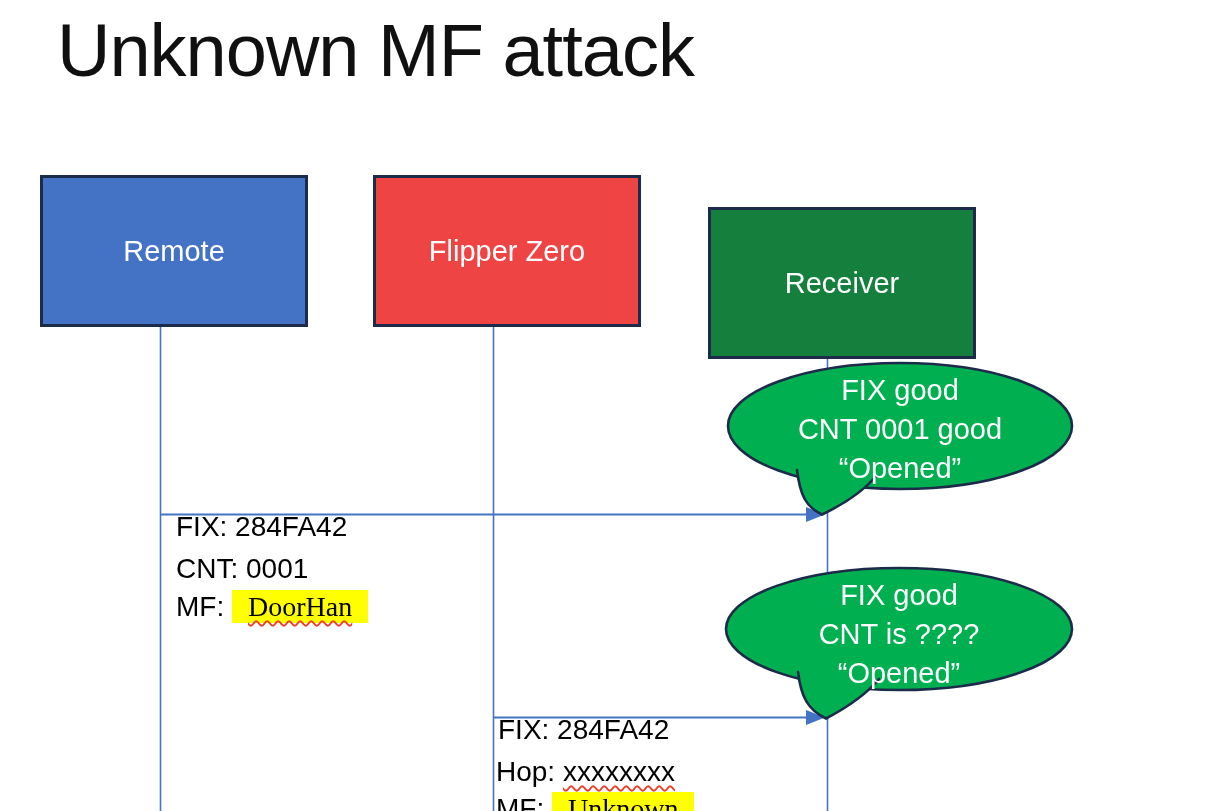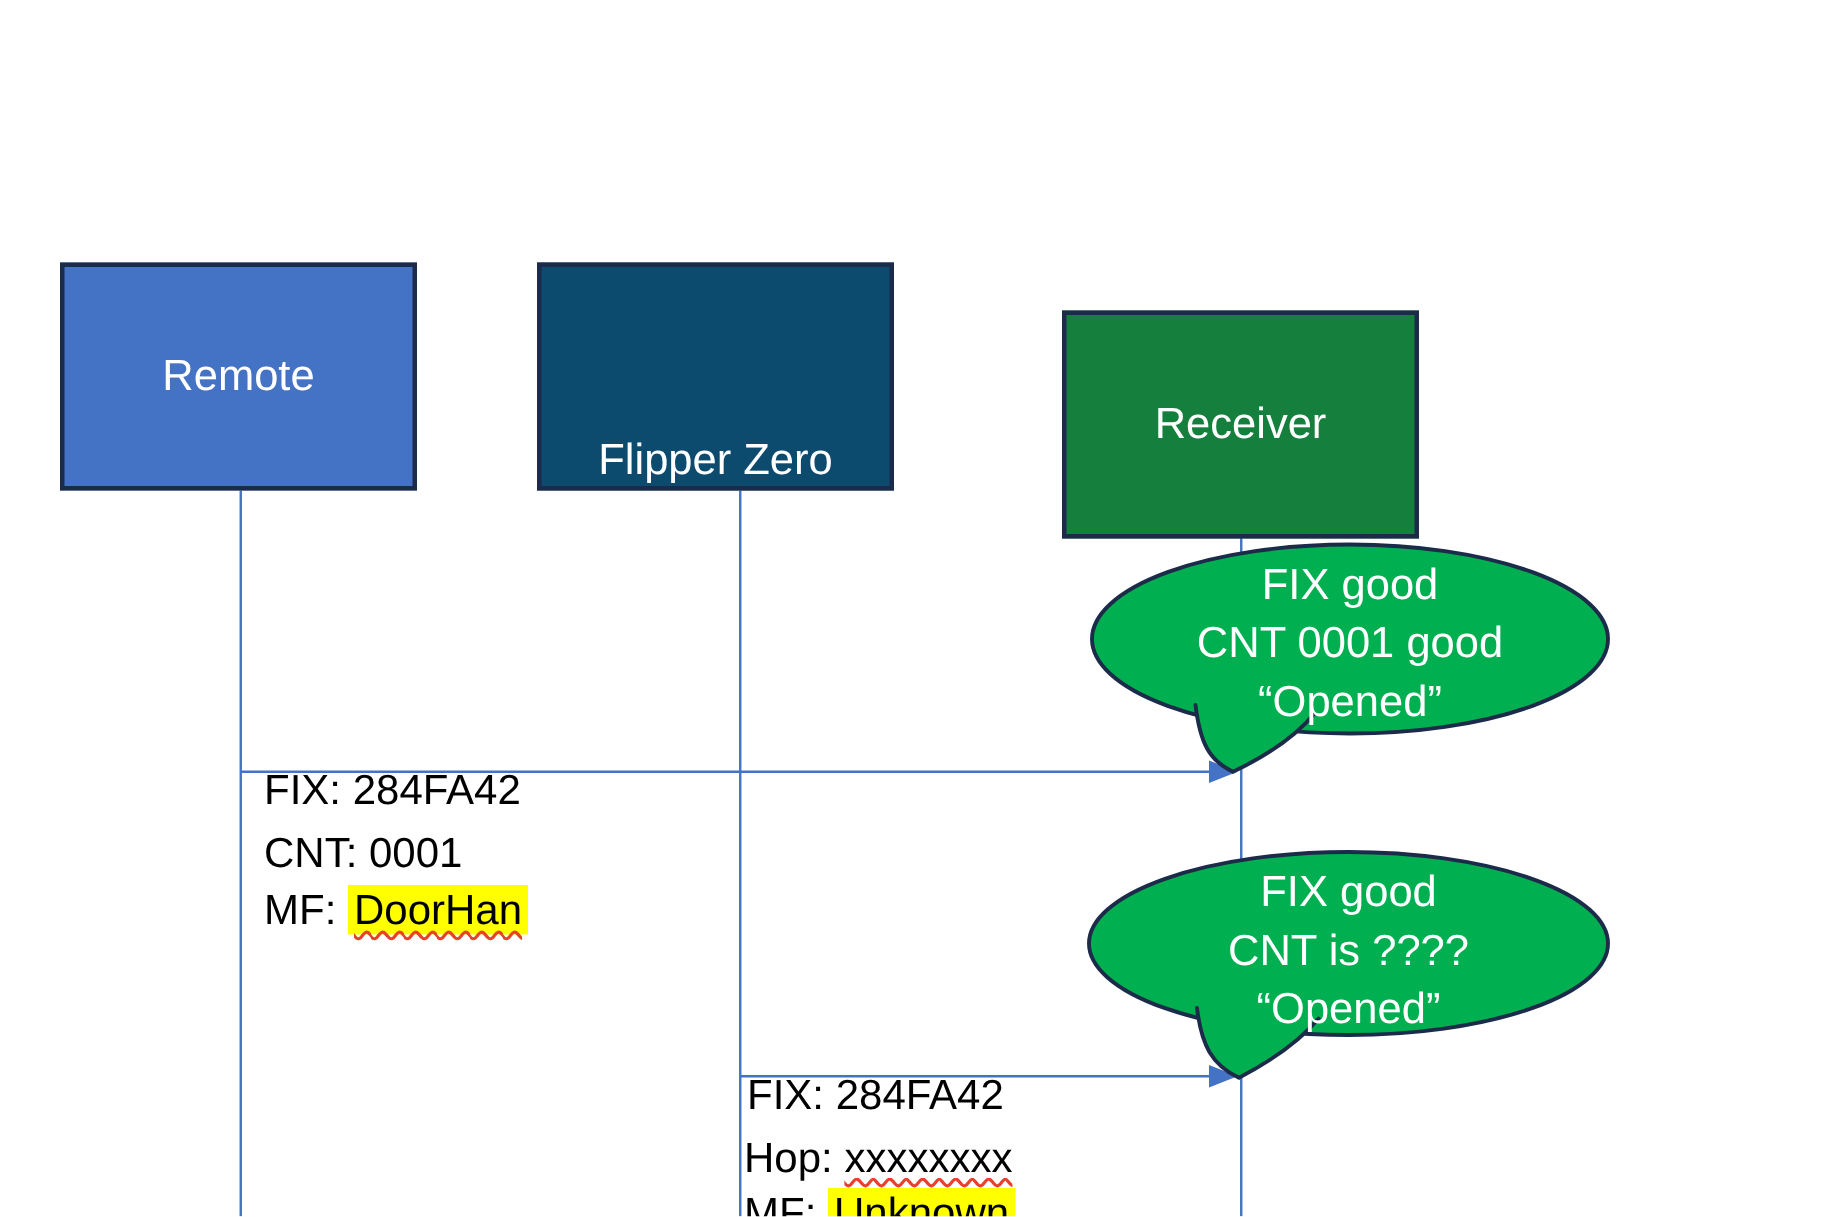--- a/index.html
+++ b/index.html
@@ -29,32 +29,32 @@
   }
   .lifeline { stroke: #4472C4; stroke-width: 1.6; }
   .msg-line { stroke: #4472C4; stroke-width: 1.8; }
   .msg-head { fill: #4472C4; stroke: none; }
   .bubble-fill { fill: #00B050; stroke: #1C2B4A; stroke-width: 2.6; }
   .bubble-tail { fill: #00B050; stroke: #1C2B4A; stroke-width: 2.6; stroke-linecap: round; }
 
   .actor {
     position: absolute;
     top: 175px;
-    width: 238px;
+    width: 268px;
     height: 152px;
     border: 3px solid #1C2B4A;
     box-sizing: border-box;
     display: flex;
     align-items: center;
     justify-content: center;
     color: #ffffff;
     font-size: 29px;
   }
   .actor-remote   { left: 40px;  background: #4472C4; }
-  .actor-flipper  { left: 358px; background: #0c4a6e; align-items: flex-end; }
+  .actor-flipper  { left: 373px; background: #ef4444; }
   .actor-receiver { left: 708px; background: #15803d; margin-top: 32px; }
 
   .callout-text {
     position: absolute;
     text-align: center;
     color: #ffffff;
     font-size: 29px;
     line-height: 39px;
     white-space: nowrap;
   }
@@ -68,35 +68,37 @@
     white-space: nowrap;
     margin-top: 32px;
   }
   .m1-above { left: 176px; top: 479px; }
   .m1-below { left: 176px; top: 518px; line-height: 38px; }
   .m2-above { left: 498px; top: 682px; }
   .m2-below { left: 496px; top: 721px; line-height: 37px; }
 
   .hl {
     background: #FFFF00;
-    padding: 1px 4px;
+    padding: 1px 16px;
+    font-family: Liberation Serif, serif;
   }
   .sq {
     text-decoration-line: underline;
     text-decoration-style: wavy;
     text-decoration-color: #E8402A;
     text-decoration-thickness: 2px;
     text-underline-offset: 4px;
   }
 </style>
 </head>
 <body>
 
 <div class="slide">
 
+  <h1 class="title">Unknown MF attack</h1>
 
   <svg class="diagram-layer" width="1216" height="811" viewBox="0 0 1216 811" xmlns="http://www.w3.org/2000/svg">
 
     <line class="lifeline" x1="160.5" y1="327" x2="160.5" y2="811"></line>
     <line class="lifeline" x1="493.5" y1="327" x2="493.5" y2="811"></line>
     <line class="lifeline" x1="827.5" y1="327" x2="827.5" y2="811"></line>
 
     <line class="msg-line" x1="160" y1="514.5" x2="808" y2="514.5"></line>
     <polygon class="msg-head" points="825,514.5 806,507 806,522"></polygon>
 

